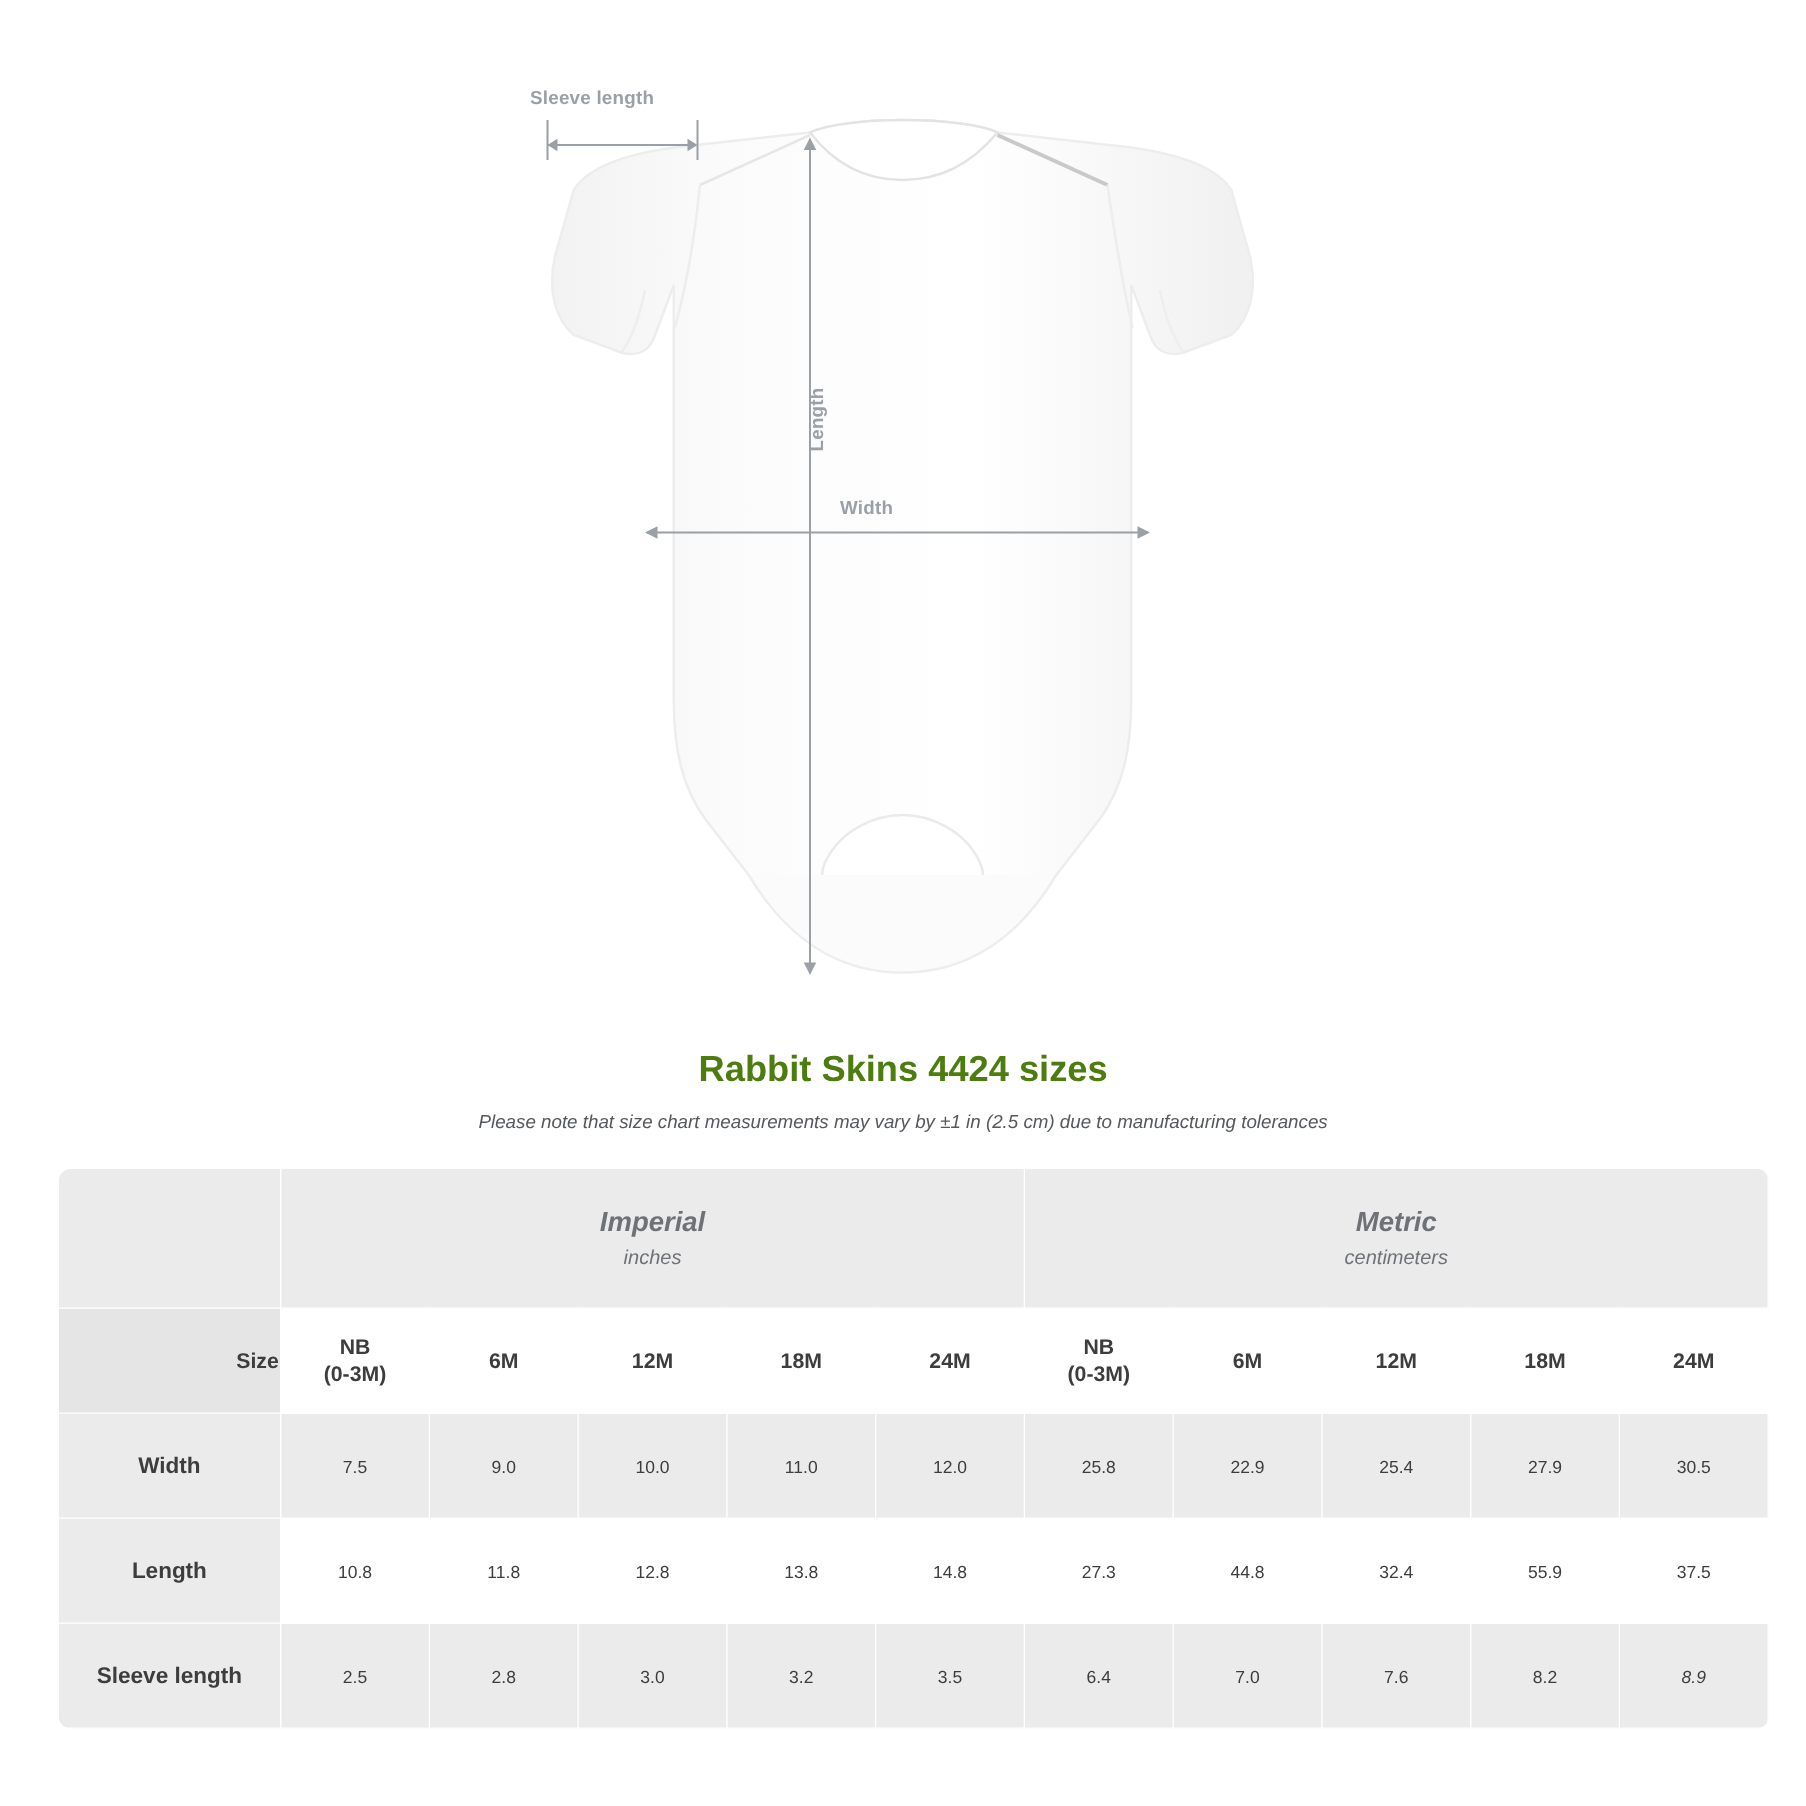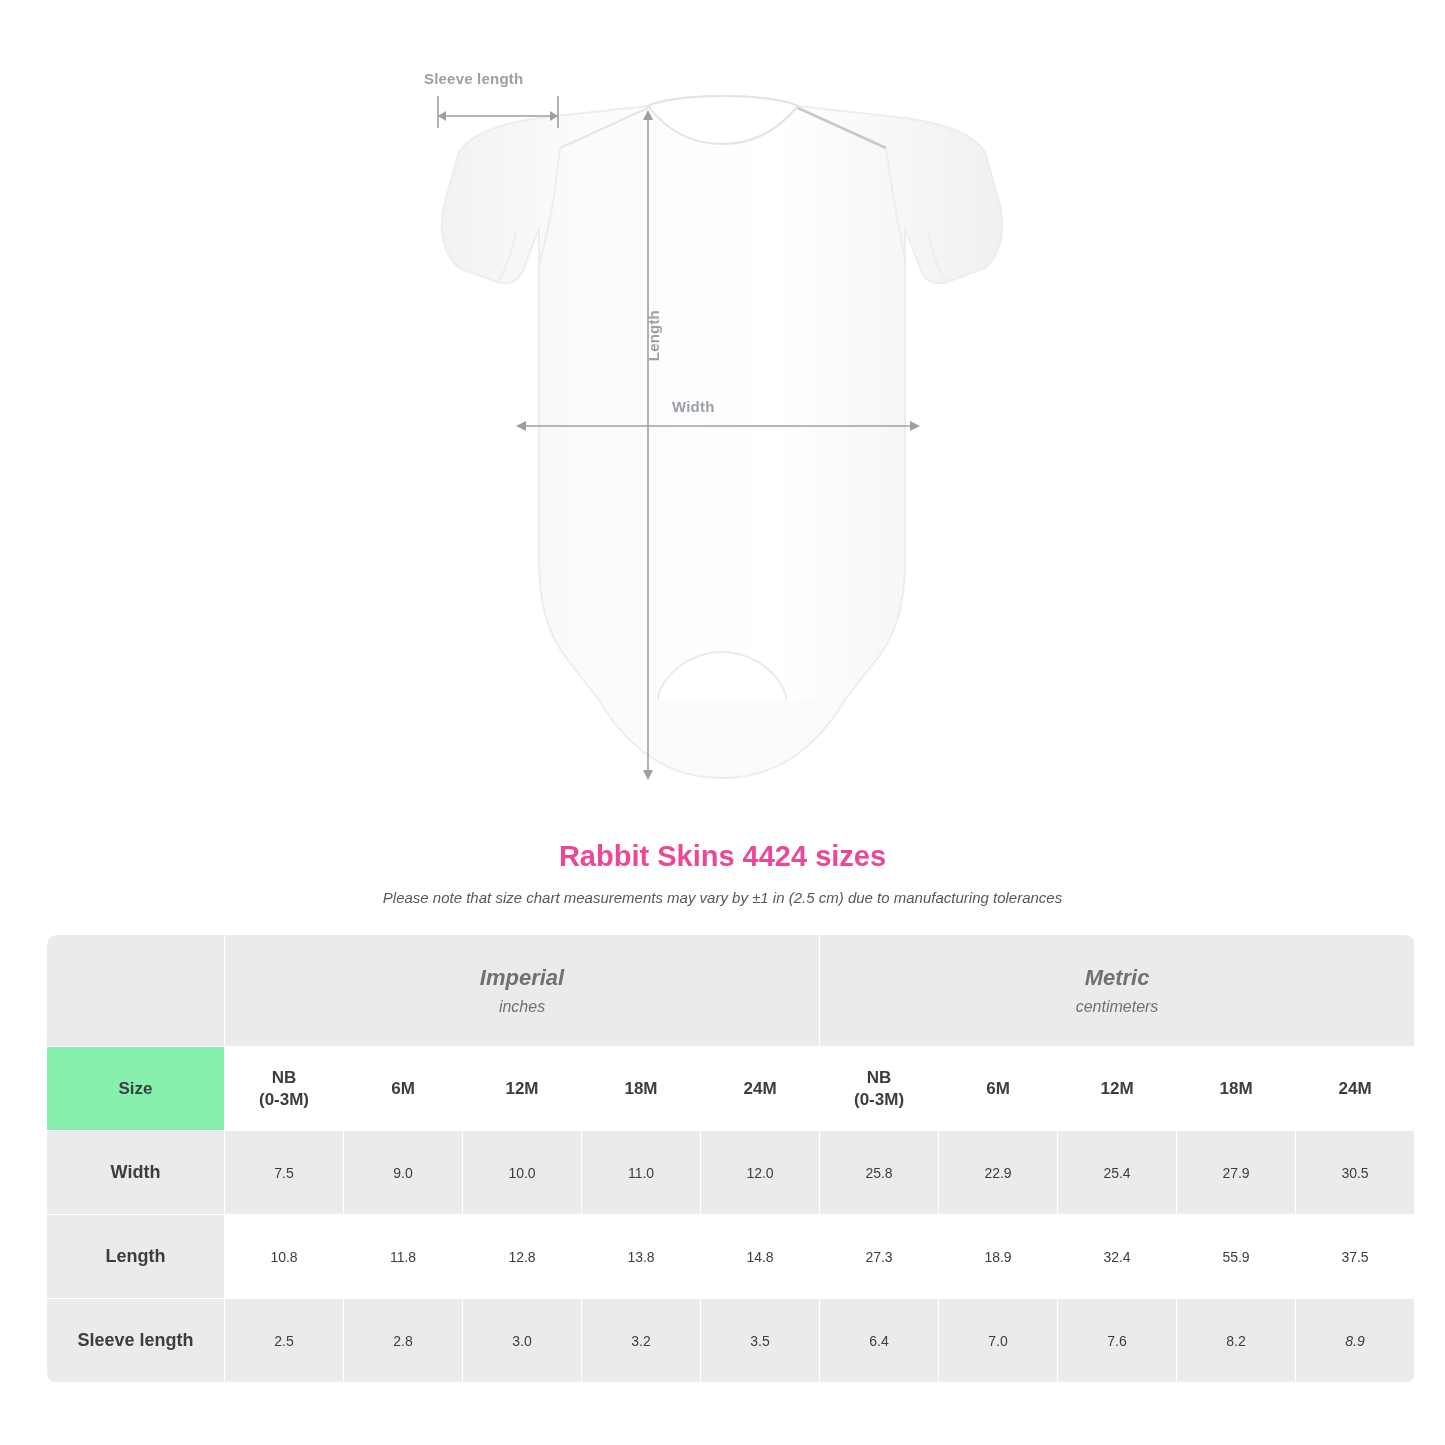--- a/index.html
+++ b/index.html
@@ -46,21 +46,21 @@
   }
 
   
   .title-block {
     text-align: center;
     margin-top: 20px;
   }
   .chart-title {
     font-size: 29px;
     font-weight: bold;
-    color: #ec4899;
+    color: #4d7c0f;
     margin: 0 0 16px 0;
   }
   .chart-note {
     font-size: 15px;
     font-style: italic;
     color: #55585c;
     margin: 0;
   }
 
   
@@ -106,21 +106,22 @@
 
   tr.head-row td {
     background: #ffffff;
     height: 84px;
     font-size: 17px;
     font-weight: bold;
     color: #3d3d3d;
     line-height: 1.25;
   }
   tr.head-row td.row-label {
-    background: #86efac;
+    background: #e5e5e5;
+    text-align: right;
   }
   tr.data-row td {
     height: 84px;
     font-size: 14px;
     color: #3d3d3d;
   }
   tr.data-row.shaded td { background: #ebebeb; }
   tr.data-row.plain td { background: #ffffff; }
   tr.data-row td.row-label {
     background: #ebebeb;
@@ -290,21 +291,21 @@
       </tr>
 
       <tr class="data-row plain">
         <td class="row-label">Length</td>
         <td>10.8</td>
         <td>11.8</td>
         <td>12.8</td>
         <td>13.8</td>
         <td>14.8</td>
         <td>27.3</td>
-        <td>18.9</td>
+        <td>44.8</td>
         <td>32.4</td>
         <td>55.9</td>
         <td>37.5</td>
       </tr>
 
       <tr class="data-row shaded last-row">
         <td class="row-label">Sleeve length</td>
         <td>2.5</td>
         <td>2.8</td>
         <td>3.0</td>

